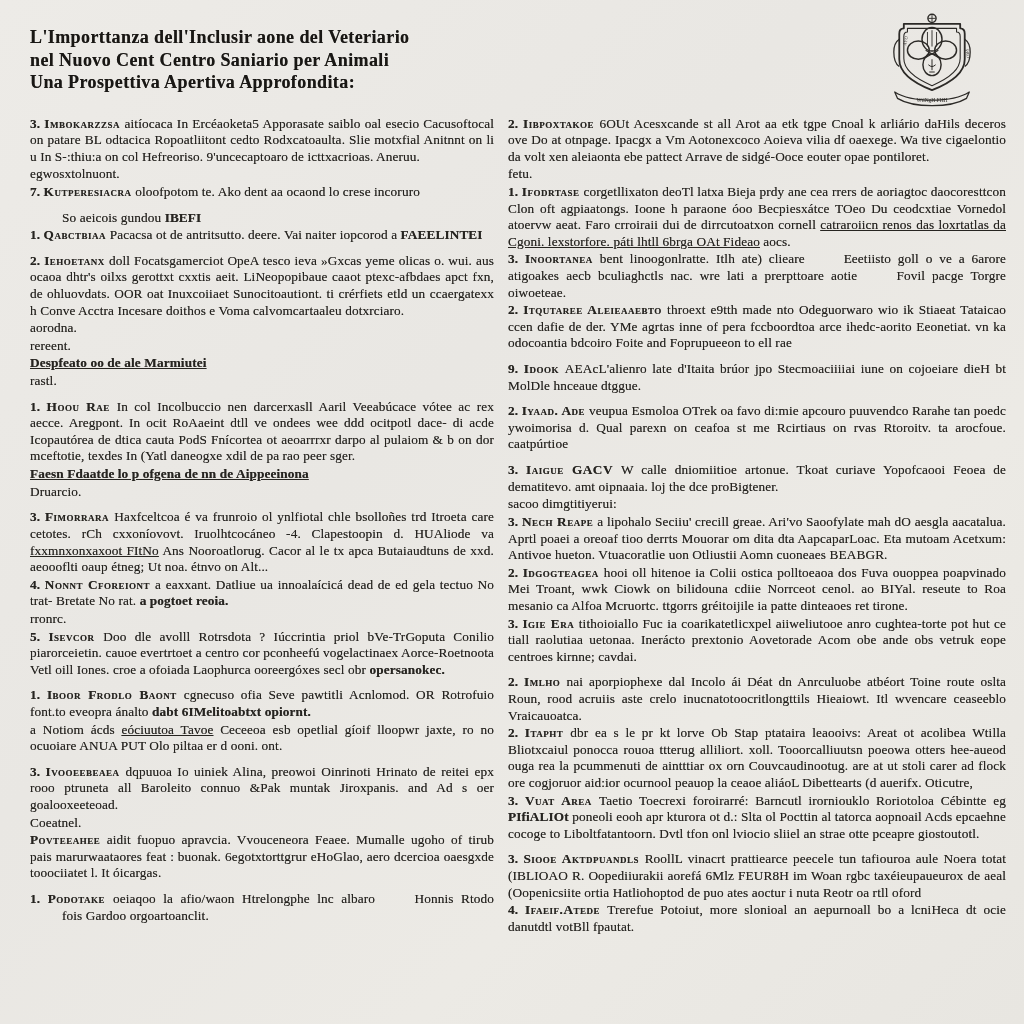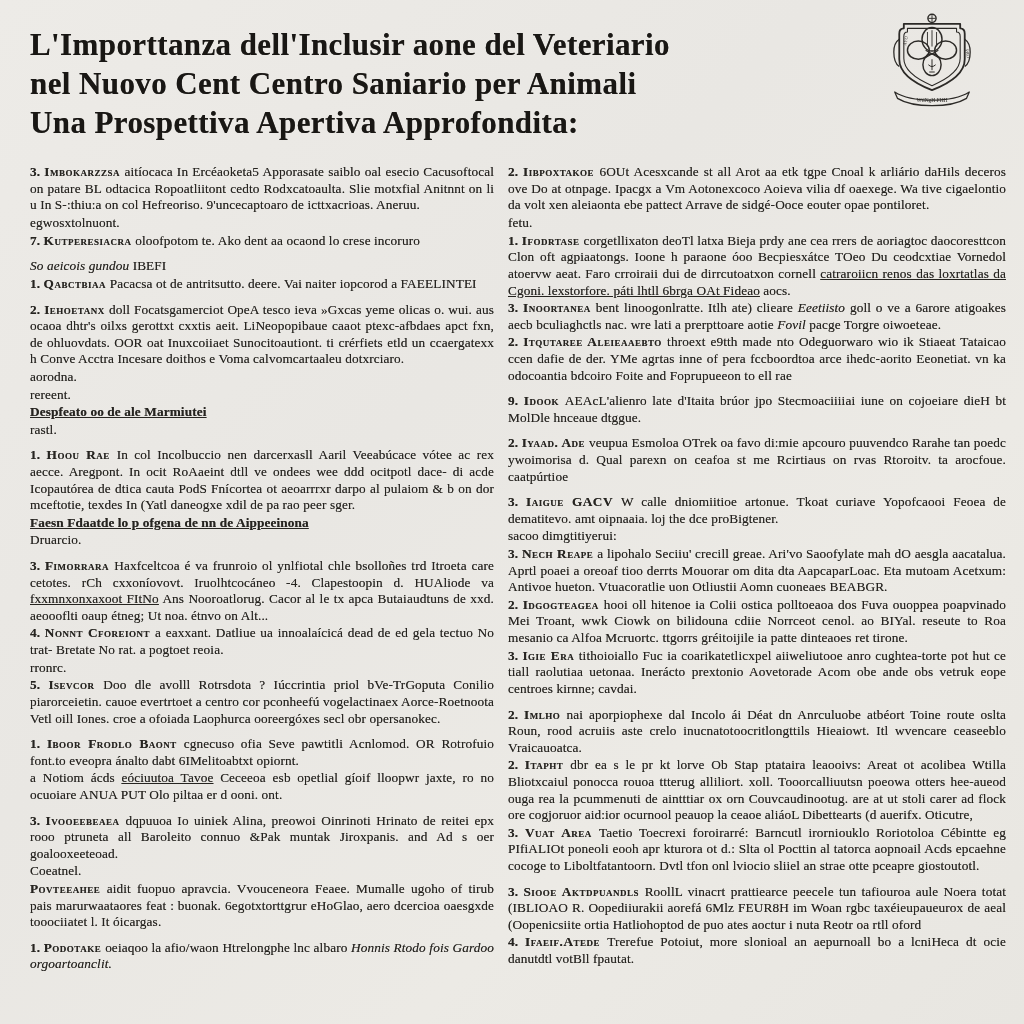--- a/index.html
+++ b/index.html
@@ -12,21 +12,21 @@
   }
   .page{
     position:relative;
     width:1024px;height:1024px;
     box-sizing:border-box;
     padding:26px 14px 8px 30px;
     background:linear-gradient(135deg,#edebe7 0%,#e9e7e3 40%,#eceae5 70%,#e8e6e1 100%);
   }
   .title{
     width:780px;
-    font-size:31px;
+    font-size:18px;
     font-weight:bold;
     line-height:1.25;
     letter-spacing:0.4px;
     color:#191714;
     text-shadow:0 0 0.5px rgba(25,23,20,.6);
   }
   .crest{position:absolute;top:12px;right:42px;}
   .cols{
     display:flex;
     gap:14px;
@@ -40,23 +40,23 @@
     text-shadow:0 0 0.45px rgba(30,28,25,.55);
     color:#262420;
   }
   .col-left{width:464px;}
   .col-right{width:498px;}
   .para{margin:0 0 1px 0;}
   .para.gap{margin-top:9px;}
   .para.wb{font-weight:bold;text-decoration:underline;}
   .num{font-weight:bold;}
   .lead{font-weight:bold;font-variant:small-caps;letter-spacing:0.5px;}
-  .b{font-weight:normal;}
+  .b{font-weight:bold;}
   .u{text-decoration:underline;}
-  .i{font-style:italic;}
+  .i{margin-left:32px;}
   .crest svg{display:block;}
 </style>
 </head>
 <body>
 
 <div class="page">
 
   <div class="title">
     <div>L'Importtanza dell'Inclusir aone del Veteriario</div>
     <div>nel Nuovo Cent Centro Saniario per Animali</div>

